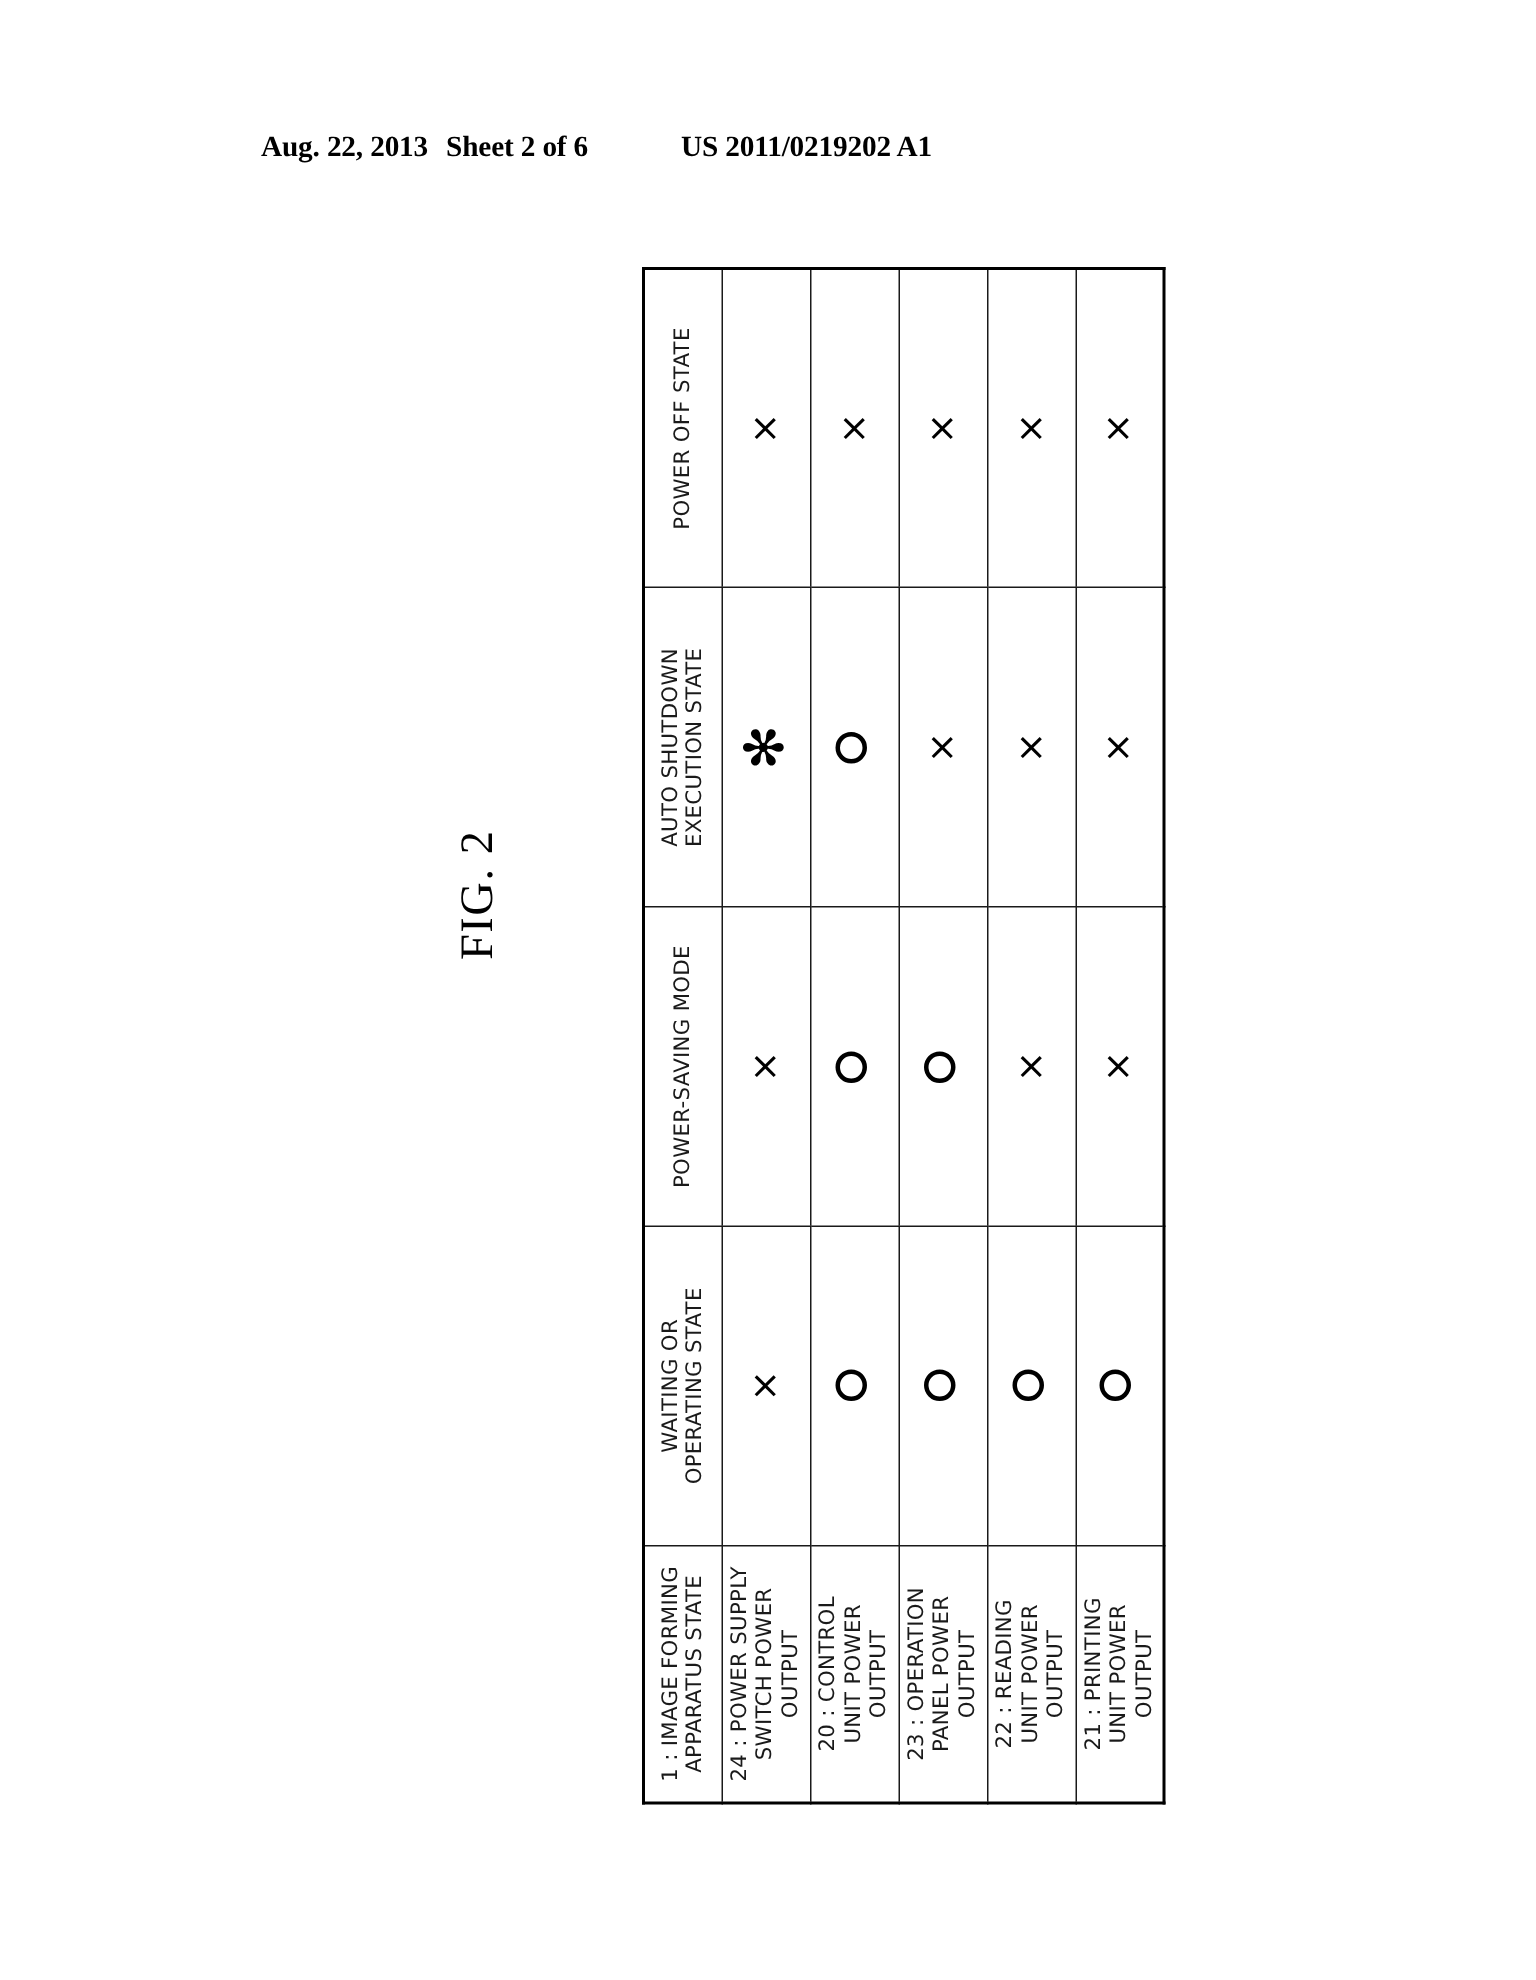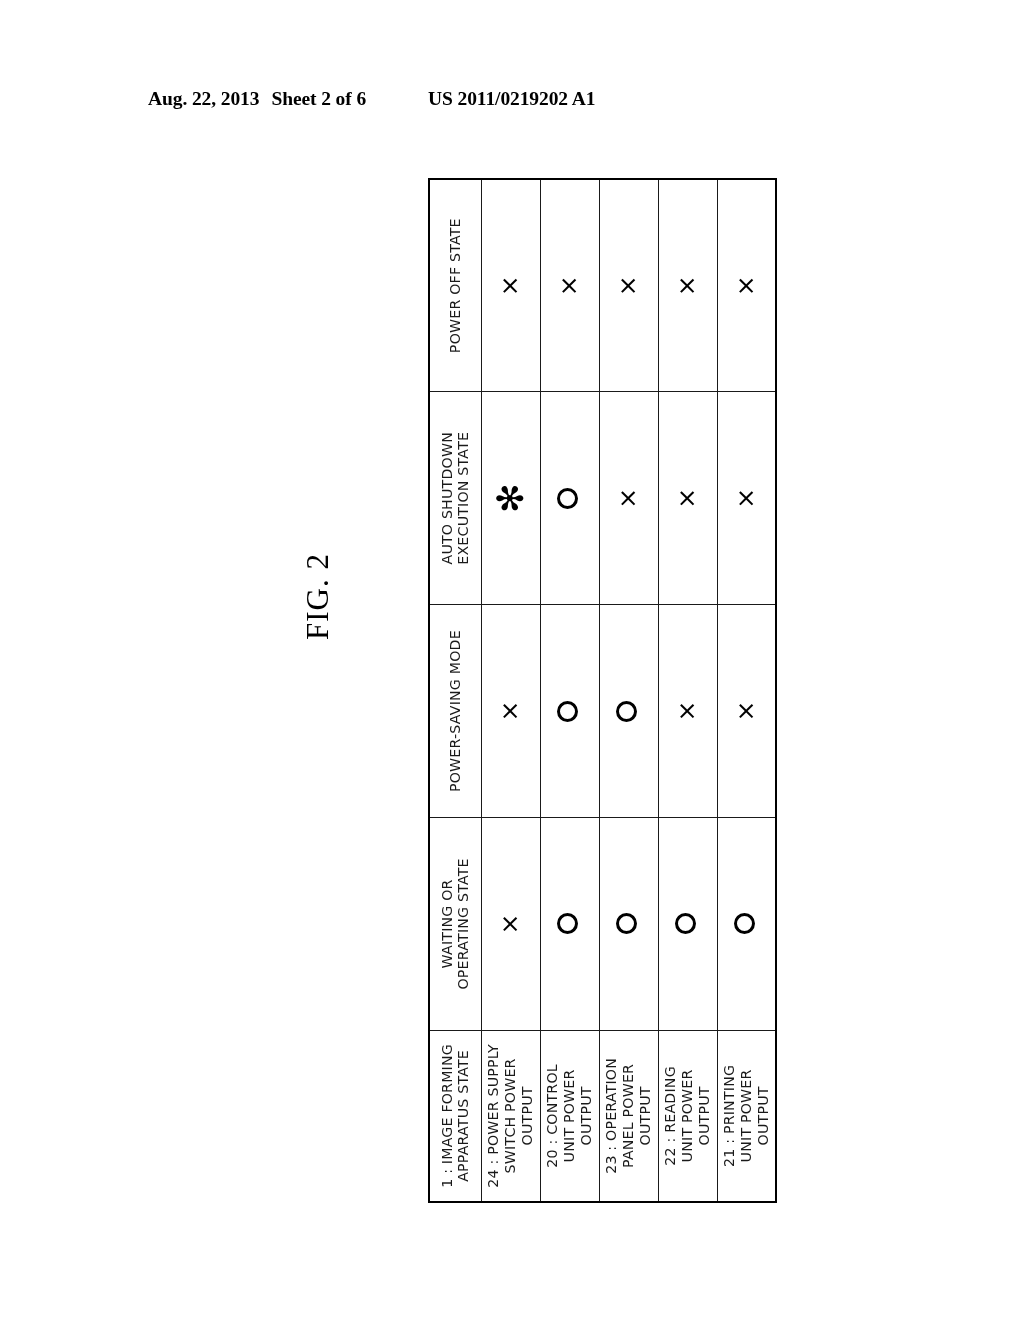--- a/index.html
+++ b/index.html
@@ -25,21 +25,21 @@
     height: 28px;
     display: flex;
     align-items: baseline;
     font-family: "Liberation Serif", serif;
     font-weight: bold;
     font-size: 19.5px;
     letter-spacing: -0.1px;
     white-space: nowrap;
   }
   .hdr-pub   { }
-  .hdr-date  { margin-left: 20px; }
+  .hdr-date  { margin-left: 46px; }
   .hdr-sheet { margin-left: 12px; }
   .hdr-num   { margin-left: 62px; }
 
   
   .fig-caption {
     position: absolute;
     left: 300px;
     top: 640px;
     transform: rotate(-90deg);
     transform-origin: 0 0;

